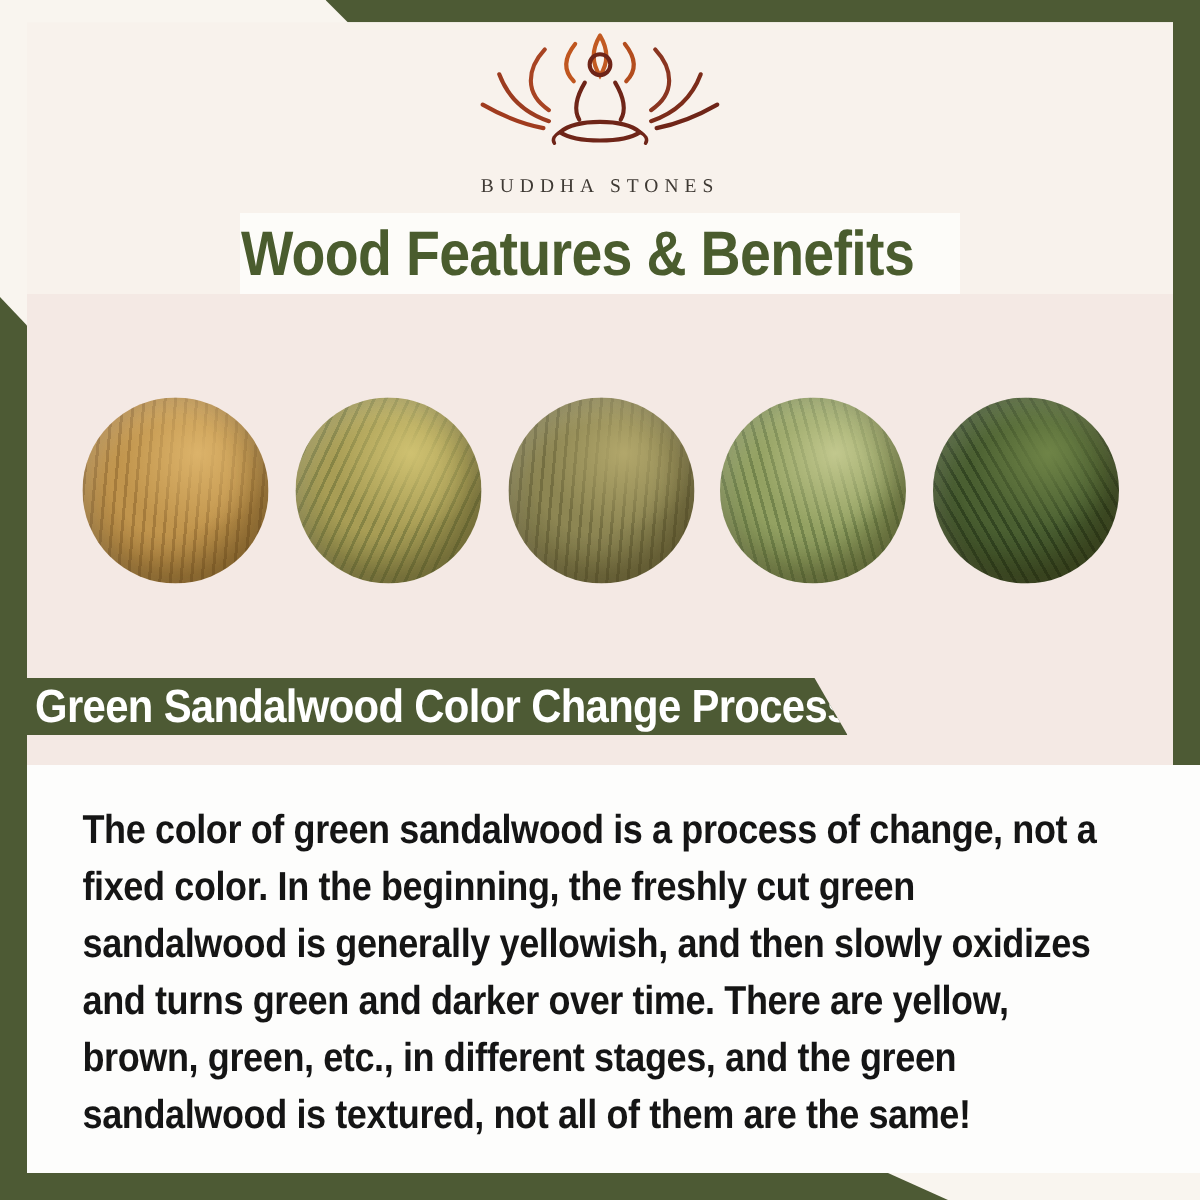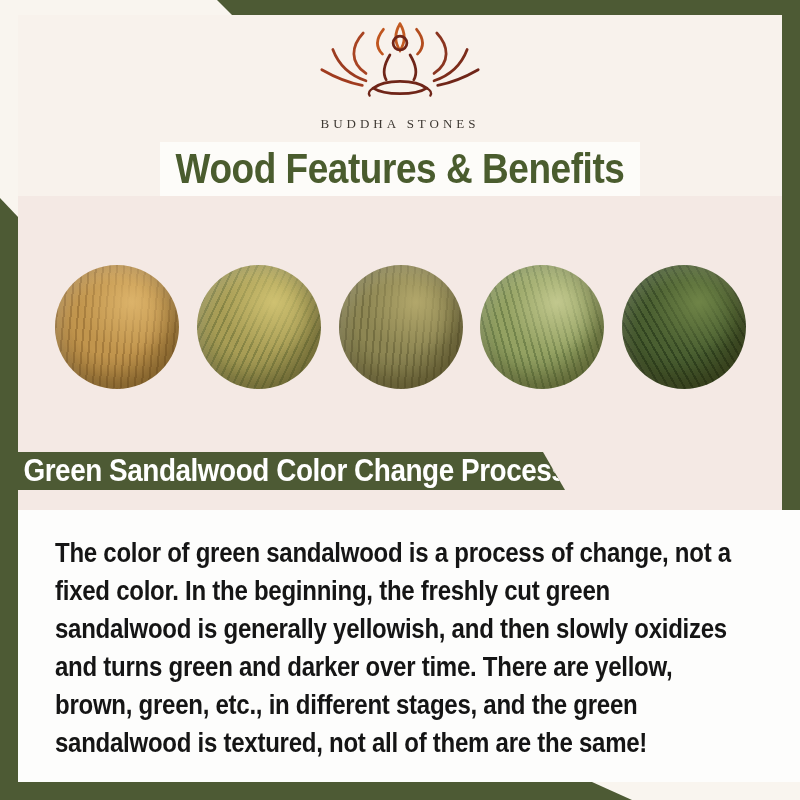--- a/index.html
+++ b/index.html
@@ -25,21 +25,21 @@
   .section-beads{left:18px;top:196px;width:764px;height:314px;background:#f4e9e4;}
   .panel-text{left:18px;top:510px;width:782px;height:272px;background:#fdfdfc;
               box-sizing:border-box;padding:24px 30px 0 37px;}
   
   .logo{margin-top:6px;width:230px;height:92px;}
   .brand-name{margin-top:2px;height:18px;line-height:18px;
               font-family:"Liberation Serif", serif;
               font-size:13px;letter-spacing:4px;color:#3e3933;}
   
   .title-band{margin-top:9px;width:480px;height:54px;background:#fdfcf9;
-              display:flex;align-items:center;justify-content:center;}
+              display:flex;align-items:center;justify-content:flex-end;}
   .title-band h1{margin:0;font-size:42px;font-weight:bold;color:#4a5c2e;
                  letter-spacing:-0.5px;white-space:nowrap;transform:scaleX(0.88);}
   
   .beads-row{position:absolute;left:37px;right:36px;top:69px;
              display:flex;justify-content:space-between;}
   .bead{width:124px;height:124px;border-radius:50%;
         box-shadow:inset -8px -12px 20px rgba(55,38,8,0.28),
                    inset 5px 7px 14px rgba(255,255,255,0.16);}
   
   .banner{left:0;top:452px;width:565px;height:38px;background:#4d5a34;

